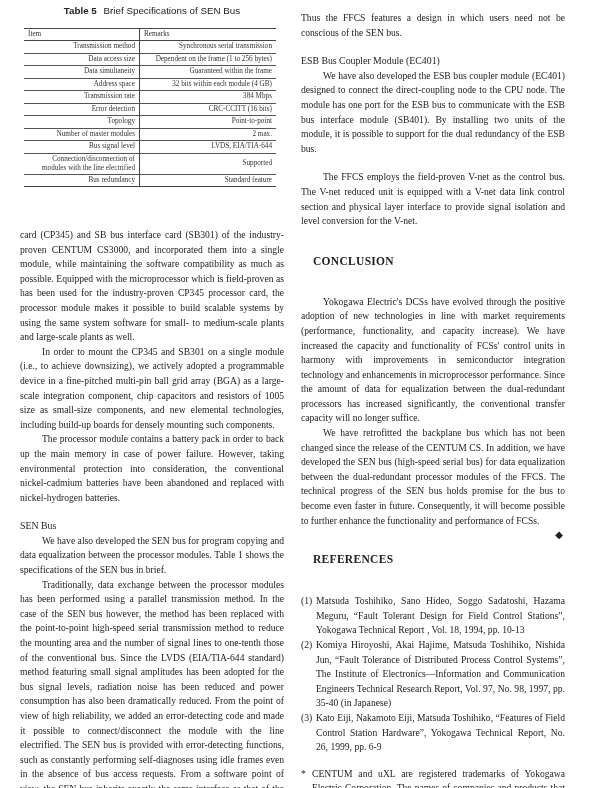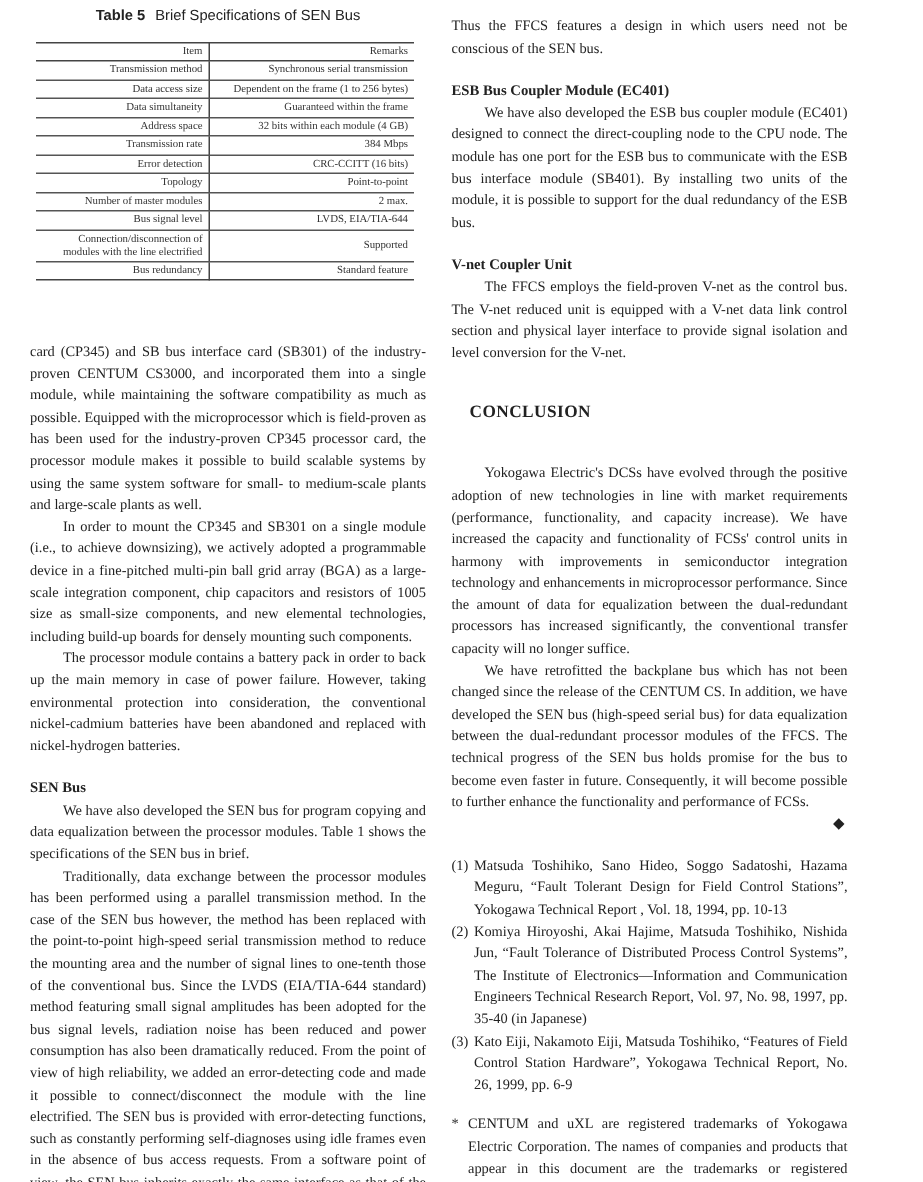--- a/index.html
+++ b/index.html
@@ -10,25 +10,25 @@
   .indent { text-indent: 22px; }
   .left { left: 20px; width: 264px; }
   .right { left: 301px; width: 264px; }
   .table-caption { position: absolute; left: 20px; width: 264px; top: 5px; text-align: center;
                    font-family: "Liberation Sans", "DejaVu Sans", sans-serif; font-size: 9.8px; }
   .table-caption b { font-weight: bold; margin-right: 4px; }
   table.spec { position: absolute; left: 24px; top: 28px; width: 252px; border-collapse: collapse;
                font-size: 7.2px; line-height: 9px; color: #333; }
   table.spec th, table.spec td { padding: 1px 4px; text-align: right; font-weight: normal;
                border-bottom: 1px solid #555; vertical-align: middle; }
-  table.spec th { text-align: right; border-top: 1.5px solid #444; border-bottom: 1.5px solid #444; height: 9px; }
+  table.spec th { text-align: left; border-top: 1.5px solid #444; border-bottom: 1.5px solid #444; height: 9px; }
   table.spec td:first-child, table.spec th:first-child { border-right: 1.5px solid #444; width: 107px; }
   table.spec tr:last-child td { border-bottom: 1.5px solid #444; }
   table.spec td { height: 9.5px; }
-  h3.sub { margin: 0; font-size: 9.8px; font-weight: bold; line-height: 14.6px; }
+  h3.sub { margin: 0; font-size: 9.8px; font-weight: normal; line-height: 14.6px; }
   h2.sec { margin: 12px; font-size: 11.5px; font-weight: bold; letter-spacing: 0.3px; line-height: 14px; }
   .refs { list-style: none; margin: 0; padding: 0; }
   .refs li { position: relative; padding-left: 15px; }
   .refs li .num { position: absolute; left: 0; top: 0; }
   .tm { position: relative; padding-left: 11px; }
   .tm .star { position: absolute; left: 0; top: 0; }
   .end-mark { display: inline-block; float: right; font-size: 10px; margin-right: 2px; }
 </style>
 </head>
 <body>
@@ -101,28 +101,28 @@
   <p class="indent">We have also developed the SEN bus for program copying and data equalization between the processor modules. Table 1 shows the specifications of the SEN bus in brief.</p>
   <p class="indent">Traditionally, data exchange between the processor modules has been performed using a parallel transmission method. In the case of the SEN bus however, the method has been replaced with the point-to-point high-speed serial transmission method to reduce the mounting area and the number of signal lines to one-tenth those of the conventional bus. Since the LVDS (EIA/TIA-644 standard) method featuring small signal amplitudes has been adopted for the bus signal levels, radiation noise has been reduced and power consumption has also been dramatically reduced. From the point of view of high reliability, we added an error-detecting code and made it possible to connect/disconnect the module with the line electrified. The SEN bus is provided with error-detecting functions, such as constantly performing self-diagnoses using idle frames even in the absence of bus access requests. From a software point of view, the SEN bus inherits exactly the same interface as that of the existing backplane bus.</p>
 </div>
 
 <div class="col right" style="top: 11px;">
   <p>Thus the FFCS features a design in which users need not be conscious of the SEN bus.</p>
   <div style="height: 14px;"></div>
   <h3 class="sub">ESB Bus Coupler Module (EC401)</h3>
   <p class="indent">We have also developed the ESB bus coupler module (EC401) designed to connect the direct-coupling node to the CPU node. The module has one port for the ESB bus to communicate with the ESB bus interface module (SB401). By installing two units of the module, it is possible to support for the dual redundancy of the ESB bus.</p>
   <div style="height: 14px;"></div>
-  <h3 class="sub">V-net Coupler Unit</h3>
   <p class="indent">The FFCS employs the field-proven V-net as the control bus. The V-net reduced unit is equipped with a V-net data link control section and physical layer interface to provide signal isolation and level conversion for the V-net.</p>
   <div style="height: 13px;"></div>
   <h2 class="sec">CONCLUSION</h2>
   <div style="height: 15px;"></div>
   <p class="indent">Yokogawa Electric's DCSs have evolved through the positive adoption of new technologies in line with market requirements (performance, functionality, and capacity increase). We have increased the capacity and functionality of FCSs' control units in harmony with improvements in semiconductor integration technology and enhancements in microprocessor performance. Since the amount of data for equalization between the dual-redundant processors has increased significantly, the conventional transfer capacity will no longer suffice.</p>
   <p class="indent"><span>We have retrofitted the backplane bus which has not been changed since the release of the CENTUM CS. In addition, we have developed the SEN bus (high-speed serial bus) for data equalization between the dual-redundant processor modules of the FFCS. The technical progress of the SEN bus holds promise for the bus to become even faster in future. Consequently, it will become possible to further enhance the functionality and performance of FCSs.</span><span class="end-mark">◆</span></p>
   <div style="height: 12px;"></div>
+  <h2 class="sec">REFERENCES</h2>
   <div style="height: 16px;"></div>
   <ul class="refs">
     <li><span class="num">(1)</span><span>Matsuda Toshihiko, Sano Hideo, Soggo Sadatoshi, Hazama Meguru, “Fault Tolerant Design for Field Control Stations”, Yokogawa Technical Report , Vol. 18, 1994, pp. 10-13</span></li>
     <li><span class="num">(2)</span><span>Komiya Hiroyoshi, Akai Hajime, Matsuda Toshihiko, Nishida Jun, “Fault Tolerance of Distributed Process Control Systems”, The Institute of Electronics—Information and Communication Engineers Technical Research Report, Vol. 97, No. 98, 1997, pp. 35-40 (in Japanese)</span></li>
     <li><span class="num">(3)</span><span>Kato Eiji, Nakamoto Eiji, Matsuda Toshihiko, “Features of Field Control Station Hardware”,  Yokogawa Technical Report, No. 26, 1999, pp. 6-9</span></li>
   </ul>
   <div style="height: 12px;"></div>
   <p class="tm"><span class="star">*</span><span>CENTUM and uXL are registered trademarks of Yokogawa Electric Corporation. The names of companies and products that appear in this document are the trademarks or registered trademarks of the respective holders.</span></p>
 </div>
 

